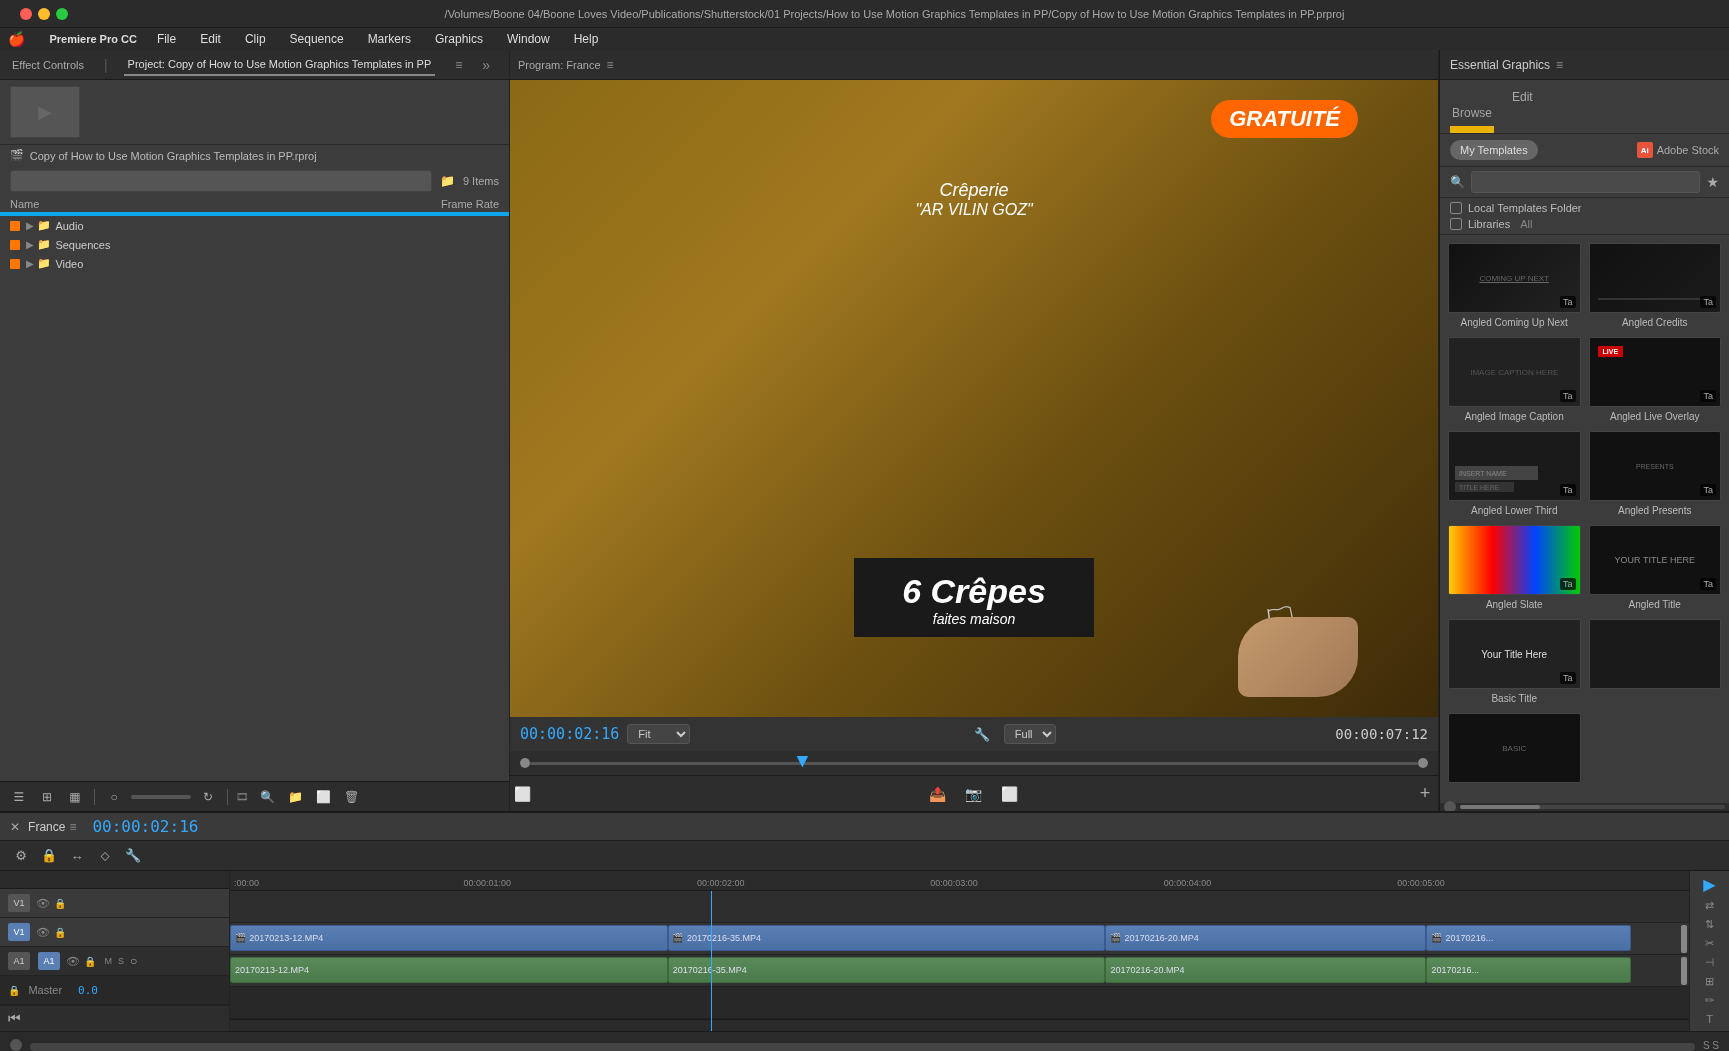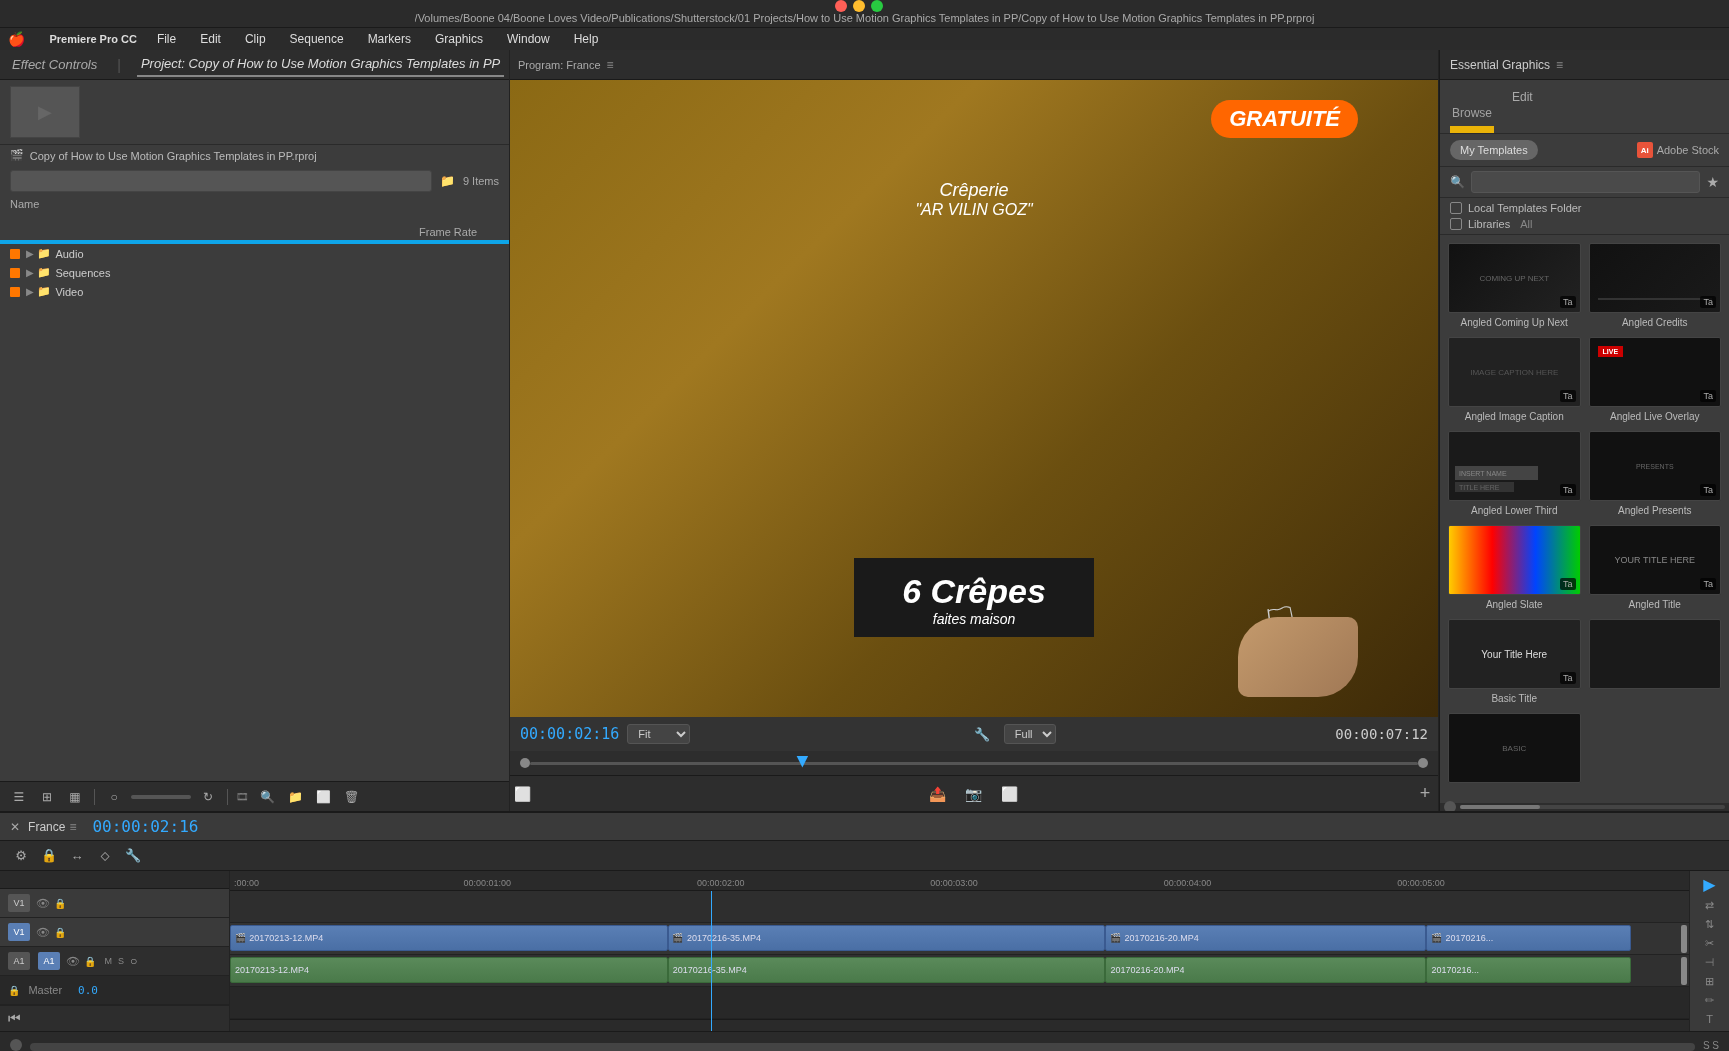--- a/index.html
+++ b/index.html
@@ -14,21 +14,20 @@
     }
 
     
     .mac-titlebar {
       height: 28px;
       background: #2b2b2b;
       display: flex;
       align-items: center;
       padding: 0 20px;
       border-bottom: 1px solid #1a1a1a;
-      flex-direction: column;
     }
     .mac-dots { display: flex; gap: 6px; margin-right: 12px; }
     .mac-dot { width: 12px; height: 12px; border-radius: 50%; }
     .mac-dot.red { background: #ff5f57; }
     .mac-dot.yellow { background: #ffbd2e; }
     .mac-dot.green { background: #28ca41; }
     .mac-title-center {
       flex: 1;
       text-align: center;
       font-size: 11px;
@@ -77,26 +76,25 @@
     .panel-tabs {
       display: flex;
       background: #2d2d2d;
       padding: 0 8px;
       height: 30px;
       align-items: center;
       gap: 16px;
       border-bottom: 1px solid #1a1a1a;
     }
     .panel-tab {
-      font-size: 13px;
+      font-size: 11px;
       color: #aaa;
       cursor: pointer;
       padding: 4px 4px;
       white-space: nowrap;
-      font-style: italic;
     }
     .panel-tab.active { color: #ddd; border-bottom: 2px solid #888; }
     .panel-tab-sep { color: #555; font-size: 14px; }
 
     
     .project-panel {
       flex: 1;
       display: flex;
       flex-direction: column;
       overflow: hidden;
@@ -147,21 +145,21 @@
     .items-count { font-size: 11px; color: #aaa; }
 
     .file-list-header {
       display: flex;
       padding: 2px 10px;
       font-size: 11px;
       color: #aaa;
       border-bottom: 4px solid #0ea5e9;
     }
     .col-name { flex: 1; }
-    .col-frame { width: 80px; text-align: left; margin-top: 28px; }
+    .col-frame { width: 80px; text-align: right; }
 
     .file-list { flex: 1; overflow-y: auto; }
     .file-item {
       display: flex;
       align-items: center;
       padding: 3px 10px;
       cursor: pointer;
     }
     .file-color-dot {
       width: 10px;
@@ -451,20 +449,21 @@
       text-align: center;
       line-height: 1.3;
     }
 
     
     .thumb-coming-up { background: linear-gradient(135deg, #111 0%, #222 100%); }
     .thumb-coming-up-text {
       color: #888;
       font-size: 8px;
       padding: 4px;
+      text-decoration: underline;
     }
     .thumb-credits { background: #111; }
     .thumb-live-overlay { background: #111; }
     .thumb-presents { background: #111; }
     .thumb-slate {
       background: linear-gradient(135deg, #ffcc00 0%, #ff0000 40%, #0000ff 70%, #00cc00 100%);
     }
     .thumb-title-dark { background: #111; }
     .thumb-basic-lower { background: #1a1a1a; }
     .thumb-basic-title {

